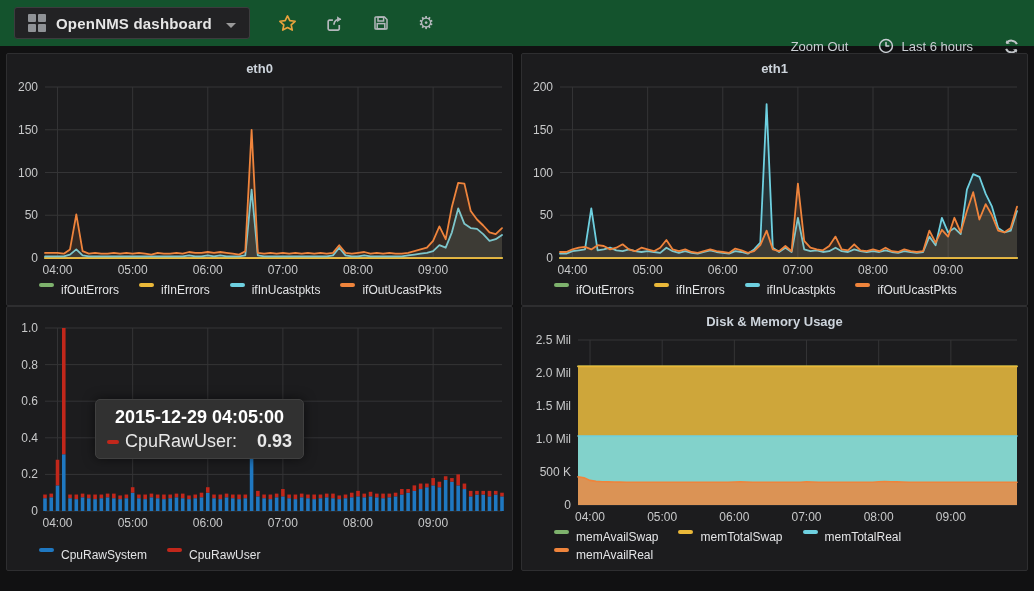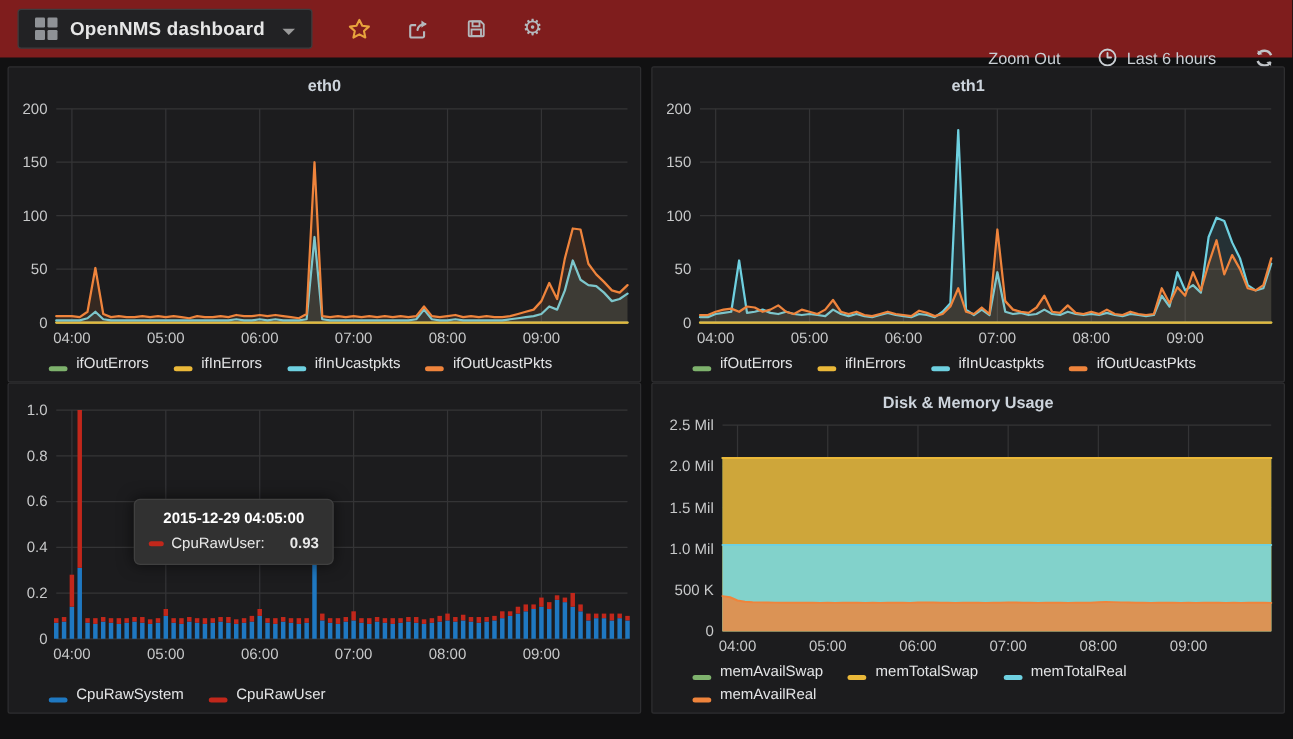--- a/index.html
+++ b/index.html
@@ -4,21 +4,21 @@
 <style>
   * { margin:0; padding:0; box-sizing:border-box; }
   html,body { width:1034px; height:591px; overflow:hidden; }
   body {
     background:#111112;
     font-family:"Liberation Sans","DejaVu Sans",sans-serif;
     color:#d8d9da;
   }
   
   .navbar {
-    height:46px; background:#7f1d1d;
+    height:46px; background:#14532d;
     display:flex; align-items:center; padding:0 14px;
   }
   .dash-switcher {
     display:flex; align-items:center; gap:10px;
     background:#222224; border:1px solid #3c3c3e; border-radius:3px;
     padding:6px 13px; cursor:pointer; color:#e6e6e6;
   }
   .logo-grid { display:grid; grid-template-columns:8px 8px; grid-template-rows:8px 8px; gap:2px; }
   .logo-grid span { background:#8f9296; border-radius:1px; }
   .dash-title { font-size:15px; font-weight:700; letter-spacing:.2px; }
@@ -45,28 +45,28 @@
   .panel-title {
     text-align:center; font-size:13px; font-weight:700; color:#cdd4dc;
     padding:7px 0 2px 0; cursor:pointer; flex:0 0 auto;
   }
   .chart-wrap { flex:1 1 auto; position:relative; min-height:0; }
   .chart-wrap svg { position:absolute; inset:0; width:100%; height:100%; }
   .legend {
     flex:0 0 auto; display:flex; flex-wrap:wrap; align-items:center;
     gap:4px 20px; padding:4px 10px 8px 32px; font-size:12px; color:#e3e4e6;
   }
-  .legend-item { display:flex; align-items:flex-end; gap:7px; cursor:pointer; }
+  .legend-item { display:flex; align-items:flex-start; gap:7px; cursor:pointer; }
   .legend-swatch { width:15px; height:4px; border-radius:2px; display:inline-block; }
   
   .chart-tooltip {
-    position:absolute; left:100px; top:92px; min-width:152px;
+    position:absolute; left:88px; top:92px; min-width:152px;
     background:#313131; border:1px solid #404040; border-radius:5px;
     box-shadow:0 0 12px rgba(0,0,0,.55); padding:7px 11px 8px 11px;
-    font-size:12px; color:#e8e8e8; z-index:5;
+    font-size:18px; color:#e8e8e8; z-index:5;
   }
   .tt-title { text-align:center; font-weight:700; color:#fff; margin-bottom:5px; white-space:nowrap; }
   .tt-row { display:flex; align-items:center; gap:6px; line-height:17px; white-space:nowrap; }
   .tt-dash { width:12px; height:4px; border-radius:2px; flex:0 0 auto; }
   .tt-value { margin-left:auto; font-weight:700; padding-left:14px; }
 </style>
 </head>
 <body>
 
 <div class="app">

